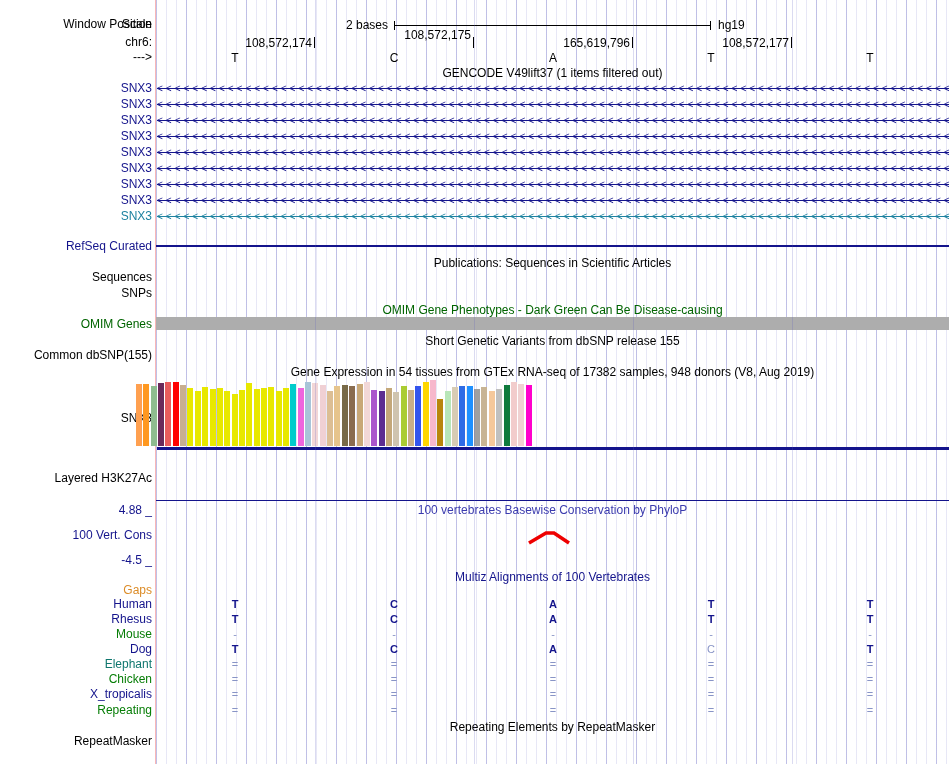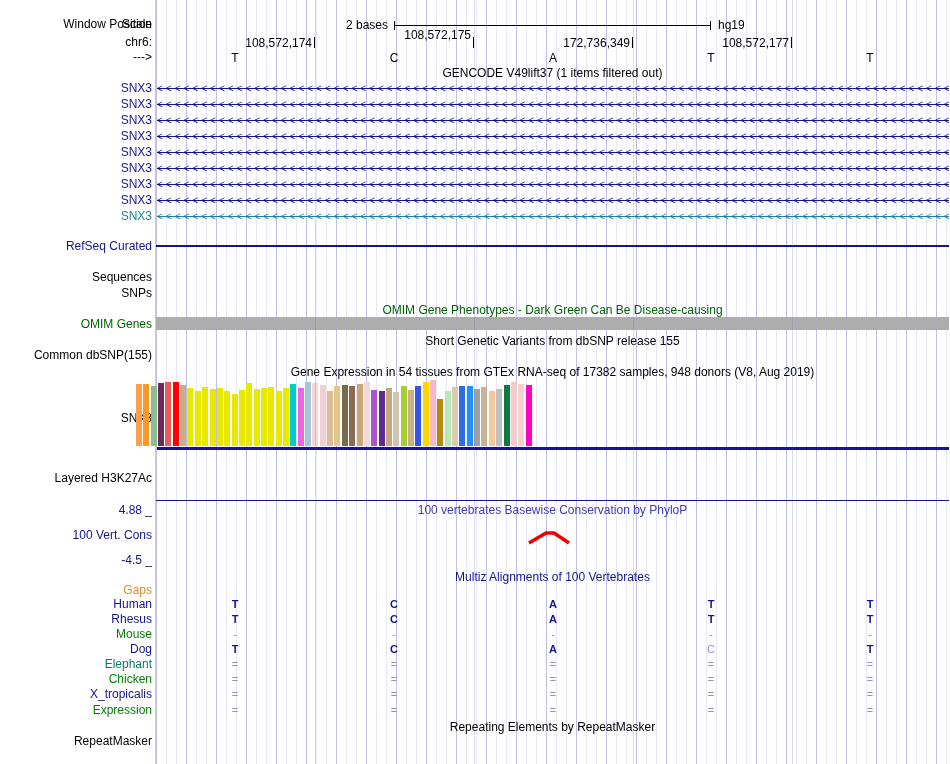--- a/index.html
+++ b/index.html
@@ -63,21 +63,21 @@
   <div class="scalebar-tick" style="left:394px;top:21px;height:9px"></div>
   <div class="scalebar-tick" style="left:710px;top:21px;height:9px"></div>
   <div style="position:absolute;left:718px;top:18px;white-space:nowrap">hg19</div>
 
   <div class="lbl" style="top:36px">chr6:</div>
   <div id="coords">
       <div class="coord-num" style="position: absolute; left: 202px; top: 36px;">108,572,174</div>
       <div class="coord-tick" style="left: 314px; top: 37px;"></div>
       <div class="coord-num" style="position: absolute; left: 361px; top: 28px;">108,572,175</div>
       <div class="coord-tick" style="left: 473px; top: 37px;"></div>
-      <div class="coord-num" style="position: absolute; left: 520px; top: 36px;">172,736,349</div>
+      <div class="coord-num" style="position: absolute; left: 520px; top: 36px;">165,619,796</div>
       <div class="coord-tick" style="left: 632px; top: 37px;"></div>
       <div class="coord-num" style="position: absolute; left: 679px; top: 36px;">108,572,177</div>
       <div class="coord-tick" style="left: 791px; top: 37px;"></div>
     </div>
 
   <div class="lbl" style="top:51px">---&gt;</div>
   <div id="bases">
       <div class="base-letter" style="left: 220px; top: 51px;">T</div>
       <div class="base-letter" style="left: 379px; top: 51px;">C</div>
       <div class="base-letter" style="left: 538px; top: 51px;">A</div>
@@ -103,20 +103,21 @@
       <div class="arrowline" style="top: 178px; color: rgb(20, 20, 140);">&lt;&lt;&lt;&lt;&lt;&lt;&lt;&lt;&lt;&lt;&lt;&lt;&lt;&lt;&lt;&lt;&lt;&lt;&lt;&lt;&lt;&lt;&lt;&lt;&lt;&lt;&lt;&lt;&lt;&lt;&lt;&lt;&lt;&lt;&lt;&lt;&lt;&lt;&lt;&lt;&lt;&lt;&lt;&lt;&lt;&lt;&lt;&lt;&lt;&lt;&lt;&lt;&lt;&lt;&lt;&lt;&lt;&lt;&lt;&lt;&lt;&lt;&lt;&lt;&lt;&lt;&lt;&lt;&lt;&lt;&lt;&lt;&lt;&lt;&lt;&lt;&lt;&lt;&lt;&lt;&lt;&lt;&lt;&lt;&lt;&lt;&lt;&lt;&lt;&lt;&lt;&lt;</div>
       <div class="lbl" style="top: 194px; color: rgb(20, 20, 140);">SNX3</div>
       <div class="arrowline" style="top: 194px; color: rgb(20, 20, 140);">&lt;&lt;&lt;&lt;&lt;&lt;&lt;&lt;&lt;&lt;&lt;&lt;&lt;&lt;&lt;&lt;&lt;&lt;&lt;&lt;&lt;&lt;&lt;&lt;&lt;&lt;&lt;&lt;&lt;&lt;&lt;&lt;&lt;&lt;&lt;&lt;&lt;&lt;&lt;&lt;&lt;&lt;&lt;&lt;&lt;&lt;&lt;&lt;&lt;&lt;&lt;&lt;&lt;&lt;&lt;&lt;&lt;&lt;&lt;&lt;&lt;&lt;&lt;&lt;&lt;&lt;&lt;&lt;&lt;&lt;&lt;&lt;&lt;&lt;&lt;&lt;&lt;&lt;&lt;&lt;&lt;&lt;&lt;&lt;&lt;&lt;&lt;&lt;&lt;&lt;&lt;&lt;</div>
       <div class="lbl" style="top: 210px; color: rgb(29, 130, 160);">SNX3</div>
       <div class="arrowline" style="top: 210px; color: rgb(29, 130, 160);">&lt;&lt;&lt;&lt;&lt;&lt;&lt;&lt;&lt;&lt;&lt;&lt;&lt;&lt;&lt;&lt;&lt;&lt;&lt;&lt;&lt;&lt;&lt;&lt;&lt;&lt;&lt;&lt;&lt;&lt;&lt;&lt;&lt;&lt;&lt;&lt;&lt;&lt;&lt;&lt;&lt;&lt;&lt;&lt;&lt;&lt;&lt;&lt;&lt;&lt;&lt;&lt;&lt;&lt;&lt;&lt;&lt;&lt;&lt;&lt;&lt;&lt;&lt;&lt;&lt;&lt;&lt;&lt;&lt;&lt;&lt;&lt;&lt;&lt;&lt;&lt;&lt;&lt;&lt;&lt;&lt;&lt;&lt;&lt;&lt;&lt;&lt;&lt;&lt;&lt;&lt;&lt;</div>
     </div>
 
   <div class="lbl navy" style="top:240px">RefSeq Curated</div>
   <div class="hline" style="left:156px;top:245px;width:793px;height:2px"></div>
 
+  <div class="ctitle" style="top:257px">Publications: Sequences in Scientific Articles</div>
   <div class="lbl" style="top:271px">Sequences</div>
   <div class="lbl" style="top:287px">SNPs</div>
 
   <div class="ctitle dkgreen" style="top:304px">OMIM Gene Phenotypes - Dark Green Can Be Disease-causing</div>
   <div class="graybar" style="top:317px"></div>
   <div class="lbl dkgreen" style="top:318px">OMIM Genes</div>
 
   <div class="ctitle" style="top:335px">Short Genetic Variants from dbSNP release 155</div>
   <div class="lbl" style="top:349px">Common dbSNP(155)</div>
 
@@ -229,21 +230,21 @@
       <div class="mz-cell mz-muted" style="left: 379px; top: 673px;">=</div>
       <div class="mz-cell mz-muted" style="left: 538px; top: 673px;">=</div>
       <div class="mz-cell mz-muted" style="left: 696px; top: 673px;">=</div>
       <div class="mz-cell mz-muted" style="left: 855px; top: 673px;">=</div>
       <div class="lbl" style="top: 688px; color: rgb(20, 20, 140);">X_tropicalis</div>
       <div class="mz-cell mz-muted" style="left: 220px; top: 688px;">=</div>
       <div class="mz-cell mz-muted" style="left: 379px; top: 688px;">=</div>
       <div class="mz-cell mz-muted" style="left: 538px; top: 688px;">=</div>
       <div class="mz-cell mz-muted" style="left: 696px; top: 688px;">=</div>
       <div class="mz-cell mz-muted" style="left: 855px; top: 688px;">=</div>
-      <div class="lbl" style="top: 704px; color: rgb(6, 125, 6);">Expression</div>
+      <div class="lbl" style="top: 704px; color: rgb(6, 125, 6);">Repeating</div>
       <div class="mz-cell mz-muted" style="left: 220px; top: 704px;">=</div>
       <div class="mz-cell mz-muted" style="left: 379px; top: 704px;">=</div>
       <div class="mz-cell mz-muted" style="left: 538px; top: 704px;">=</div>
       <div class="mz-cell mz-muted" style="left: 696px; top: 704px;">=</div>
       <div class="mz-cell mz-muted" style="left: 855px; top: 704px;">=</div>
     </div>
 
   <div class="ctitle" style="top:721px">Repeating Elements by RepeatMasker</div>
   <div class="lbl" style="top:735px">RepeatMasker</div>
 <div class="base-boundary" style="left: 315px;"></div>

